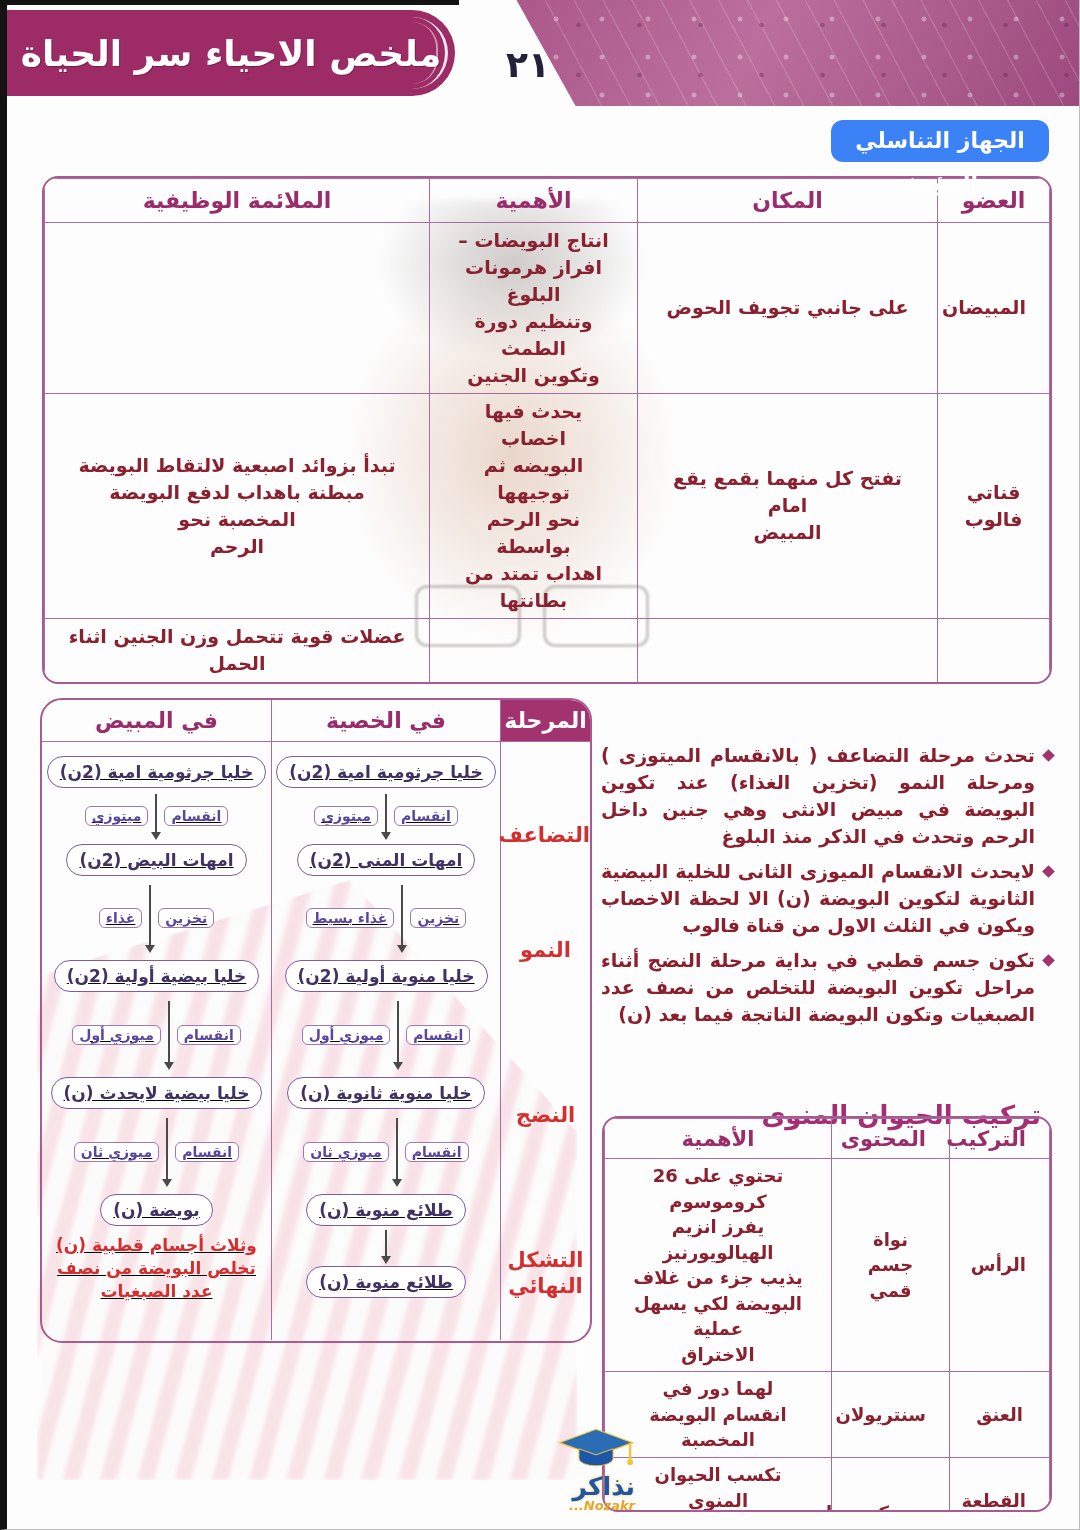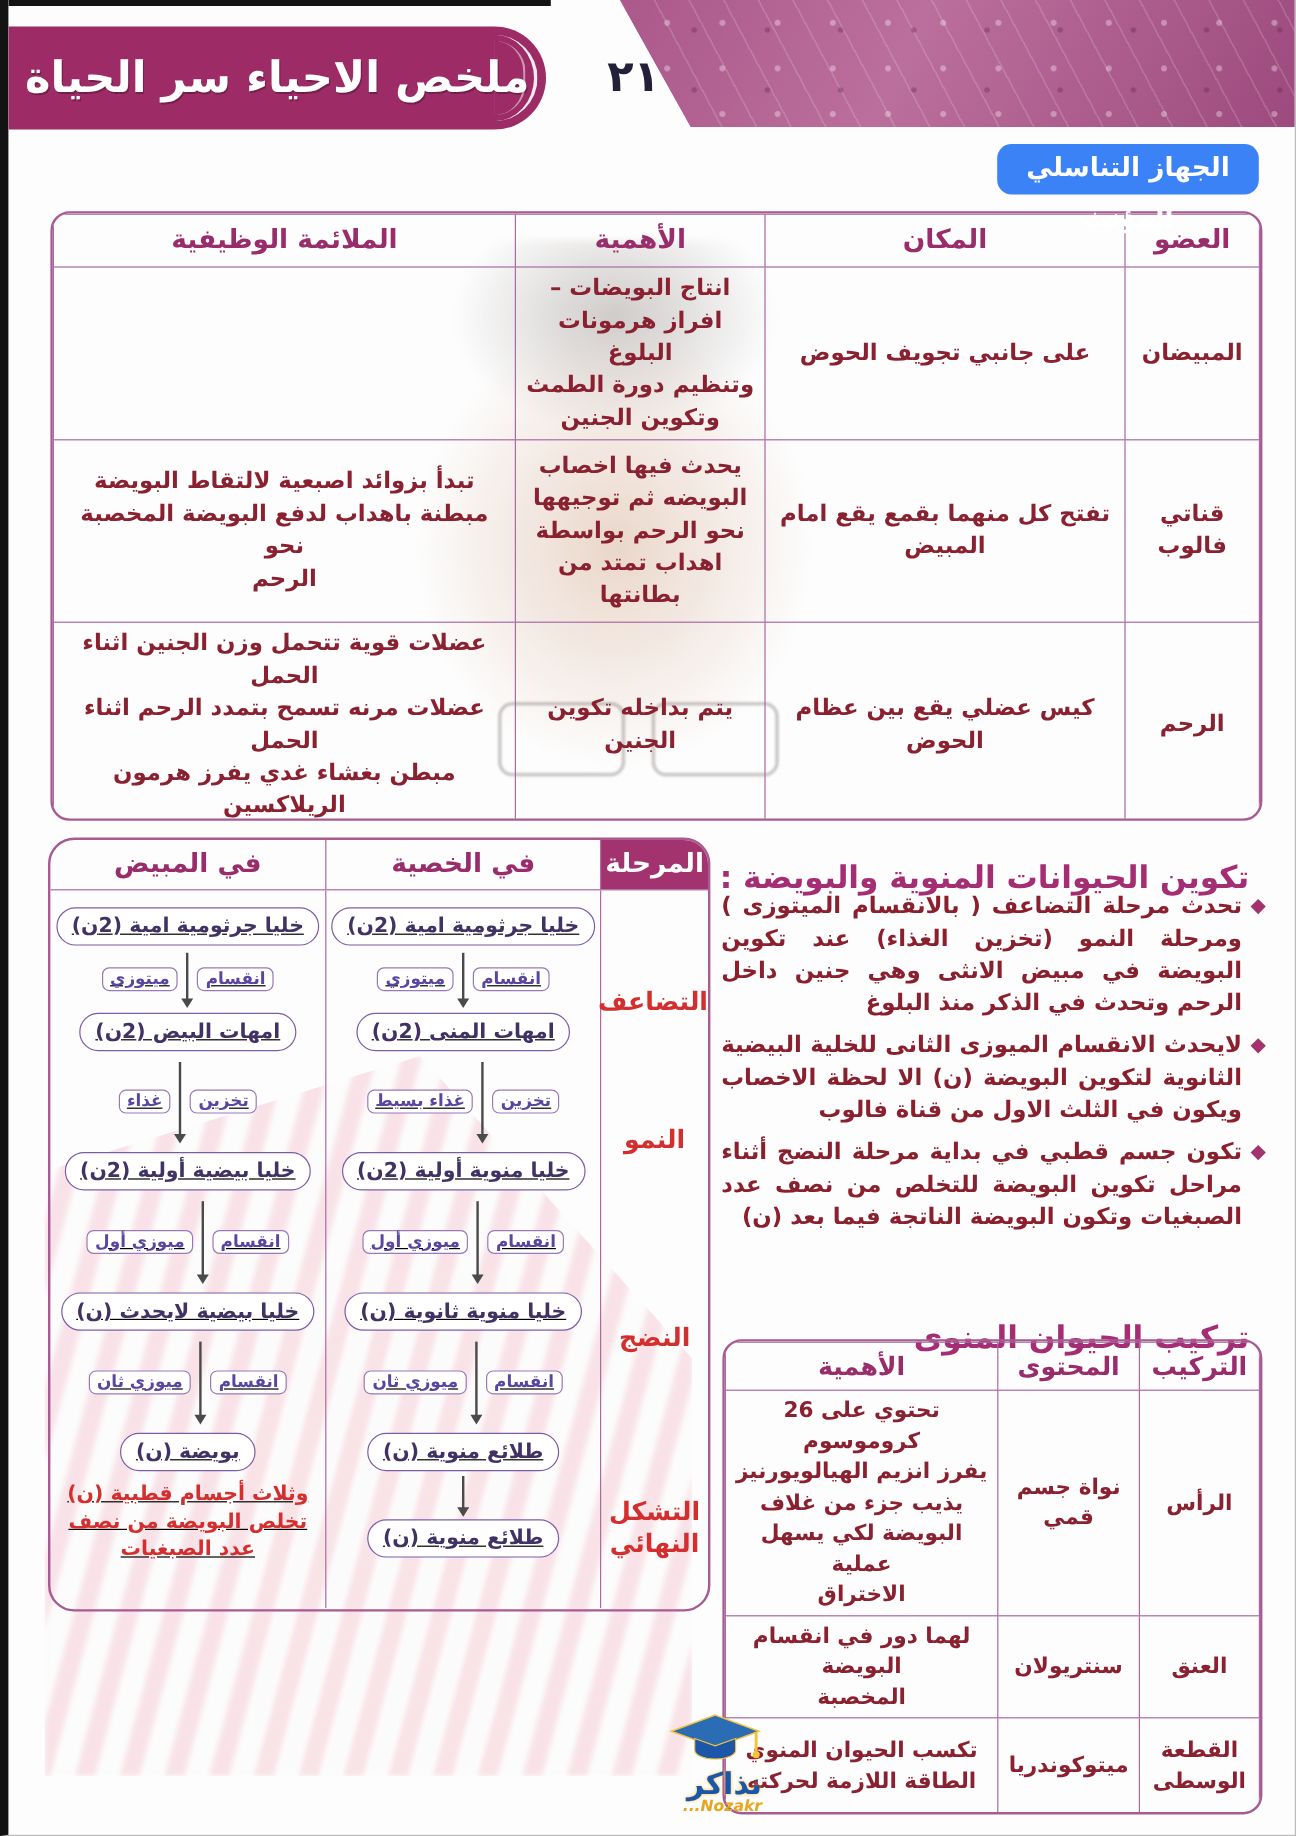--- a/index.html
+++ b/index.html
@@ -24,38 +24,38 @@
   .topline{position:absolute;top:0;left:0;width:452px;height:5px;background:#131313;}
   .header-texture{position:absolute;top:0;left:480px;right:0;height:106px;
     background-color:#b0618f;
     background-image:
       radial-gradient(circle, rgba(255,255,255,.34) 2.2px, transparent 2.8px),
       radial-gradient(circle, rgba(96,32,74,.35) 2px, transparent 2.6px),
       repeating-linear-gradient(62deg, transparent 0 24px, rgba(255,255,255,.14) 24px 25.5px),
       linear-gradient(115deg,#a95688 0%,#bb6f9c 45%,#9d4a7e 100%);
     background-size:46px 38px,61px 50px,100% 100%,100% 100%;
     clip-path:polygon(5% 0, 100% 0, 100% 100%, 15% 100%);}
-  .banner{position:absolute;left:0;top:22px;width:448px;height:86px;background:#9c2b66;
+  .banner{position:absolute;left:0;top:10px;width:448px;height:86px;background:#9c2b66;
     border-radius:0 46px 46px 0;display:flex;align-items:center;justify-content:center;}
   .banner::after{content:'';position:absolute;right:7px;top:7px;bottom:7px;width:34px;
     border-right:3px solid rgba(255,255,255,.9);border-radius:0 40px 40px 0;}
   .banner::before{content:'';position:absolute;right:17px;top:12px;bottom:12px;width:24px;
     border-right:2px solid rgba(255,255,255,.5);border-radius:0 34px 34px 0;}
   .banner-text{color:#fff;font-size:36px;font-weight:800;letter-spacing:1px;text-shadow:1px 1px 0 rgba(0,0,0,.25);}
   .page-number{position:absolute;left:491px;top:44px;width:60px;text-align:center;
     color:#23203a;font-size:36px;font-weight:800;}
   
   .badge{position:absolute;top:120px;right:30px;width:218px;height:42px;background:#3b82f6;
     color:#fff;font-size:22px;font-weight:800;line-height:42px;text-align:center;border-radius:12px;z-index:2;}
   
   .table-wrap{position:absolute;border:2px solid #a85a92;border-radius:16px;overflow:hidden;z-index:1;background:transparent;}
   .t1{left:35px;top:176px;width:1010px;height:508px;}
   .tbl{width:100%;height:100%;border-collapse:collapse;table-layout:fixed;}
   .tbl th,.tbl td{border:1.4px solid #aa6aa2;text-align:center;vertical-align:middle;
-    padding:4px 8px;white-space:pre-line;}
+    padding:4px 23px;white-space:pre-line;}
   .tbl th{color:#992c6b;font-size:22px;font-weight:800;}
   .tbl td{color:#8a2130;font-size:19px;font-weight:700;line-height:1.42;}
   .t1 .c-organ{width:112px;} .t1 .c-loc{width:300px;} .t1 .c-imp{width:208px;}
   
   .sec-title{position:absolute;color:#a42d74;font-weight:800;font-size:26px;z-index:1;}
   .gametes-title{top:695px;right:38px;}
   .bullets{position:absolute;top:742px;left:594px;width:452px;z-index:1;}
   .bullet{display:flex;gap:9px;margin-bottom:8px;}
   .b-marker{flex:none;width:9px;height:9px;background:#a3336f;transform:rotate(45deg);margin-top:9px;}
   .b-text{color:#8a1f2e;font-weight:700;font-size:19px;line-height:1.42;text-align:justify;}
@@ -161,21 +161,20 @@
 الجنين</td>
           <td>عضلات قوية تتحمل وزن الجنين اثناء الحمل
 عضلات مرنه تسمح بتمدد الرحم اثناء الحمل
 مبطن بغشاء غدي يفرز هرمون الريلاكسين</td>
         </tr>
 
       </tbody>
     </table>
   </div>
 
-  <h2 class="sec-title gametes-title">تكوين الحيوانات المنوية والبويضة :</h2>
 
   <div class="bullets">
     <div class="bullet">
       <span class="b-marker"></span>
       <span class="b-text">تحدث مرحلة التضاعف ( بالانقسام الميتوزى ) ومرحلة النمو (تخزين الغذاء) عند تكوين البويضة في مبيض الانثى وهي جنين داخل الرحم وتحدث في الذكر منذ البلوغ</span>
     </div>
     <div class="bullet">
       <span class="b-marker"></span>
       <span class="b-text">لايحدث الانقسام الميوزى الثانى للخلية البيضية الثانوية لتكوين البويضة (ن) الا لحظة الاخصاب ويكون في الثلث الاول من قناة فالوب</span>
     </div>

